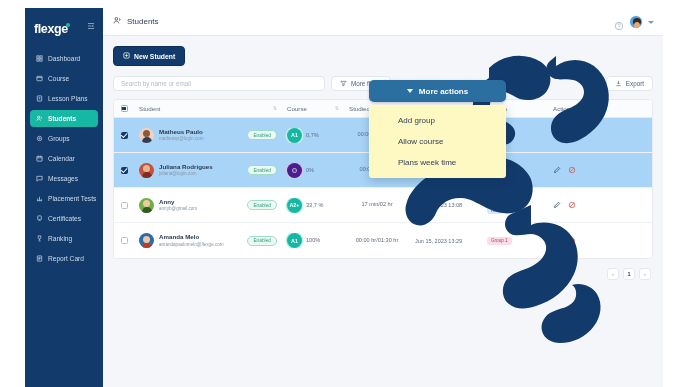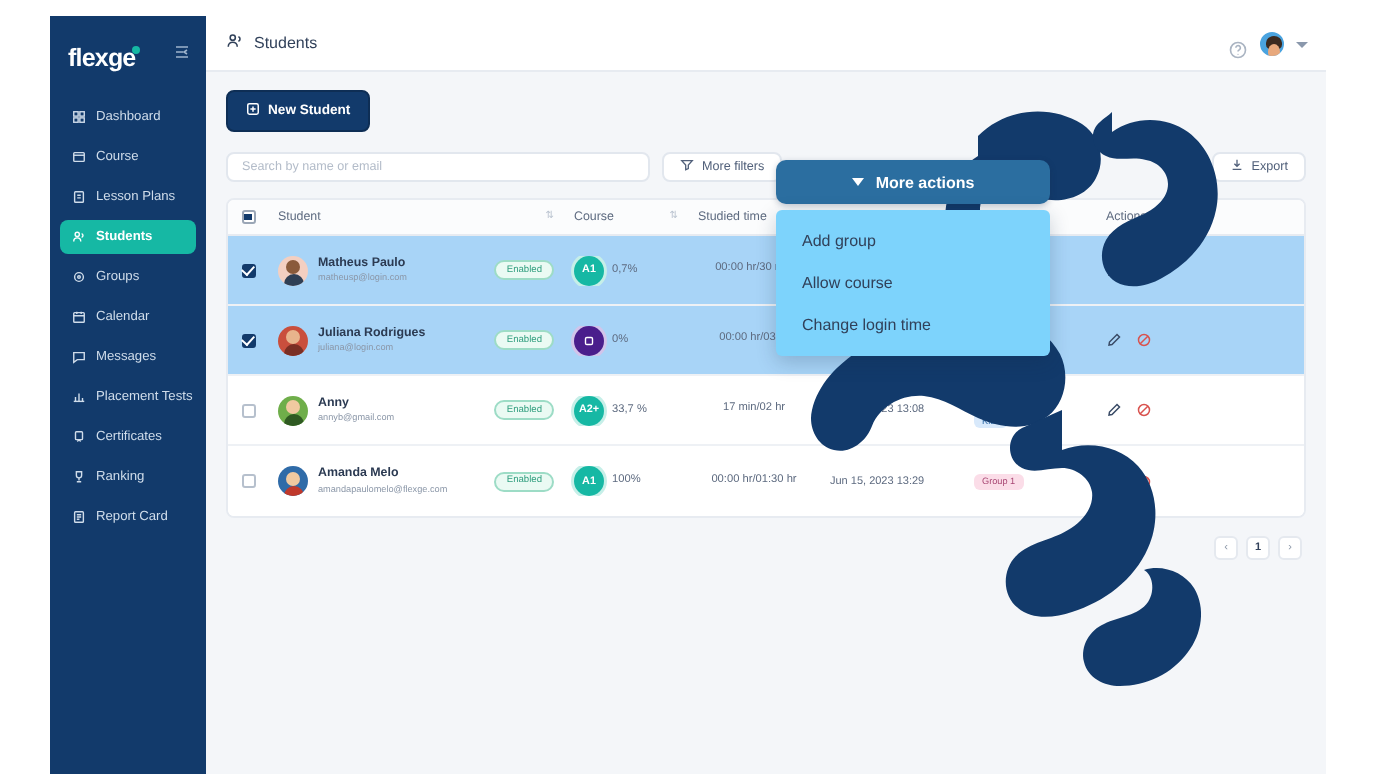--- a/index.html
+++ b/index.html
@@ -236,40 +236,40 @@
   .pbtn {
     width: 12px; height: 12px; border-radius: 3px;
     background: #ffffff; border: 1px solid #e5e9ef;
     display: flex; align-items: center; justify-content: center;
     font-size: 5.5px; color: #8b97a8;
   }
   .pbtn.current { color: #31415a; font-weight: bold; }
 
   
   .more-wrap {
-    position: absolute; left: 388px; top: 80px;
+    position: absolute; left: 369px; top: 80px;
     width: 137px; z-index: 40;
   }
   .more-btn {
     height: 22px; background: #2b6ea0; color: #ffffff;
     border-radius: 5px; display: flex; align-items: center;
     justify-content: center; gap: 6px;
     font-size: 8px; font-weight: bold;
     box-shadow: 0 1px 3px rgba(20,40,70,.25);
   }
   .chev {
     width: 0; height: 0;
     border-left: 3.5px solid transparent; border-right: 3.5px solid transparent;
     border-top: 4px solid #ffffff;
   }
   .more-menu {
-    margin-top: 3px; background: #7dd3fc;
+    margin-top: 3px; background: #fef9c3;
     border-radius: 3px;
     box-shadow: 0 3px 10px rgba(20,40,70,.22);
-    padding: 6px 0 5px 0;
+    padding: 6px 0 5px 16px;
     width: 137px;
   }
   .more-item {
     font-size: 8px; color: #31415a;
     padding: 6px 13px; line-height: 1.1;
   }
   .more-item.highlight { background: #9ed3f5; }
 
   
   .splash { position: absolute; inset: 0; pointer-events: none; z-index: 30; }
@@ -731,21 +731,21 @@
   </div>
 
   <div class="more-wrap">
     <div class="more-btn">
       <span class="chev"></span>
       <span>More actions</span>
     </div>
     <div class="more-menu">
       <div class="more-item">Add group</div>
       <div class="more-item">Allow course</div>
-      <div class="more-item">Change login time</div>
+      <div class="more-item">Plans week time</div>
     </div>
   </div>
 
   <svg class="splash" viewBox="0 0 688 387">
     <g fill="#123a6b">
       <path d="M489 68c14-14 36-16 52-6 9 6 12 18 7 27-5 10-18 13-28 10-6-2-11-7-17-7-7 0-13 6-13 13 0 8 7 13 14 16 5 2 10 5 11 11 1 7-5 13-12 13-12 0-22-9-27-20-6-13-4-29 5-40 2-3 5-5 8-7z"></path>
       <path d="M556 66c11-8 27-8 38 0 12 9 17 25 14 39-3 15-14 27-27 34-7 4-16 6-23 2-7-4-9-14-5-21 4-7 12-10 19-13 6-3 12-8 12-15 0-6-5-11-11-12-7-2-14 1-20-2-7-3-9-12-3-17 2-2 4-3 6-5z"></path>
       <path d="M440 175c16-14 38-21 59-18 13 2 25 9 31 20 5 10 3 24-6 31-10 8-24 6-35 1-9-4-17-10-27-11-11-1-22 5-26 15-3 8-11 14-19 12-9-2-13-12-11-20 3-13 13-23 24-30z"></path>
       <path d="M531 225c13-5 29-2 38 8 10 11 11 28 5 41-7 16-22 27-38 32-9 3-20 4-27-2-8-6-8-19-1-26 7-7 18-8 26-13 7-4 13-11 12-19-1-7-8-12-15-12-7 0-14 3-20 0-8-4-8-16 0-20 7-3 13-6 20-9z"></path>
       <path d="M572 285c9-3 20 1 25 9 6 10 4 23-3 32-8 11-21 17-34 17-8 0-16-4-18-12-2-8 3-16 10-19 8-4 17-4 22-11 4-6 2-14-2-16z"></path>

